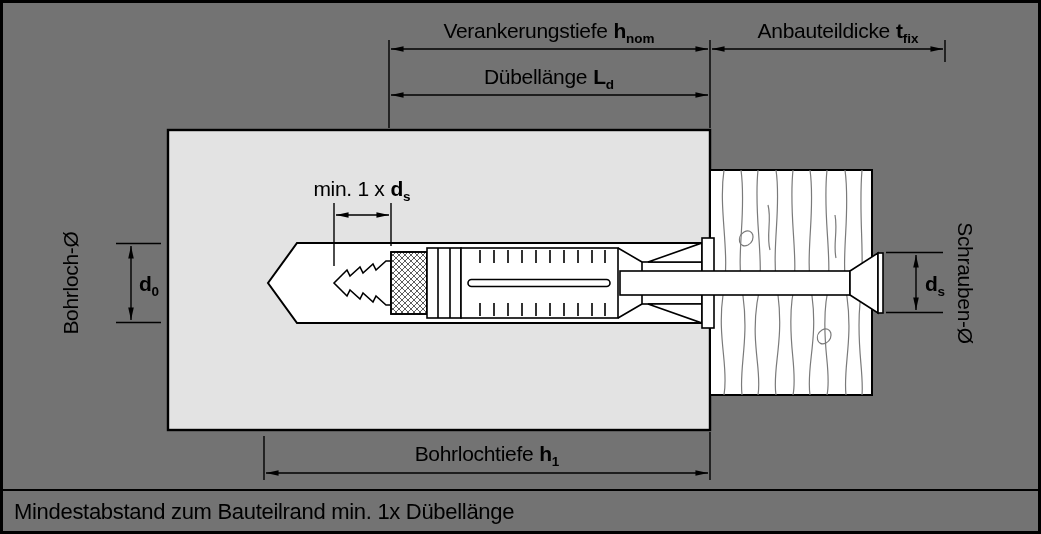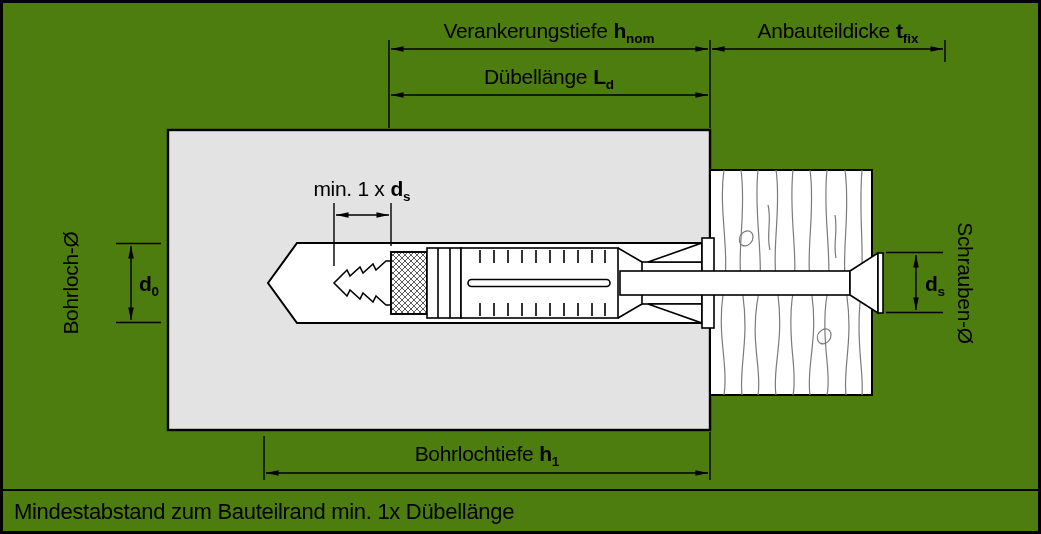--- a/index.html
+++ b/index.html
@@ -1,16 +1,16 @@
 <!DOCTYPE html>
 <html><head>
 <meta charset="utf-8">
 <style>
   html,body{margin:0;padding:0;background:#ffffff;}
-  .stage{width:1041px;height:534px;position:relative;background:#4d7c0f;overflow:hidden;}
+  .stage{width:1041px;height:534px;position:relative;background:#737373;overflow:hidden;}
   svg{display:block;}
   text{font-family:"Liberation Sans","DejaVu Sans",sans-serif;fill:#000;letter-spacing:-0.3px;}
   .lbl{font-size:21px;}
   .sym{font-weight:700;}
   .sub{font-size:13.5px;font-weight:700;letter-spacing:0;}
   .foot{font-size:22px;}
   .ln{stroke:#000;stroke-width:1.4;fill:none;}
   .o2{stroke:#000;stroke-width:2;fill:none;}
   .w2{stroke:#000;stroke-width:2;fill:#fff;}
   .w16{stroke:#000;stroke-width:1.6;fill:#fff;}

